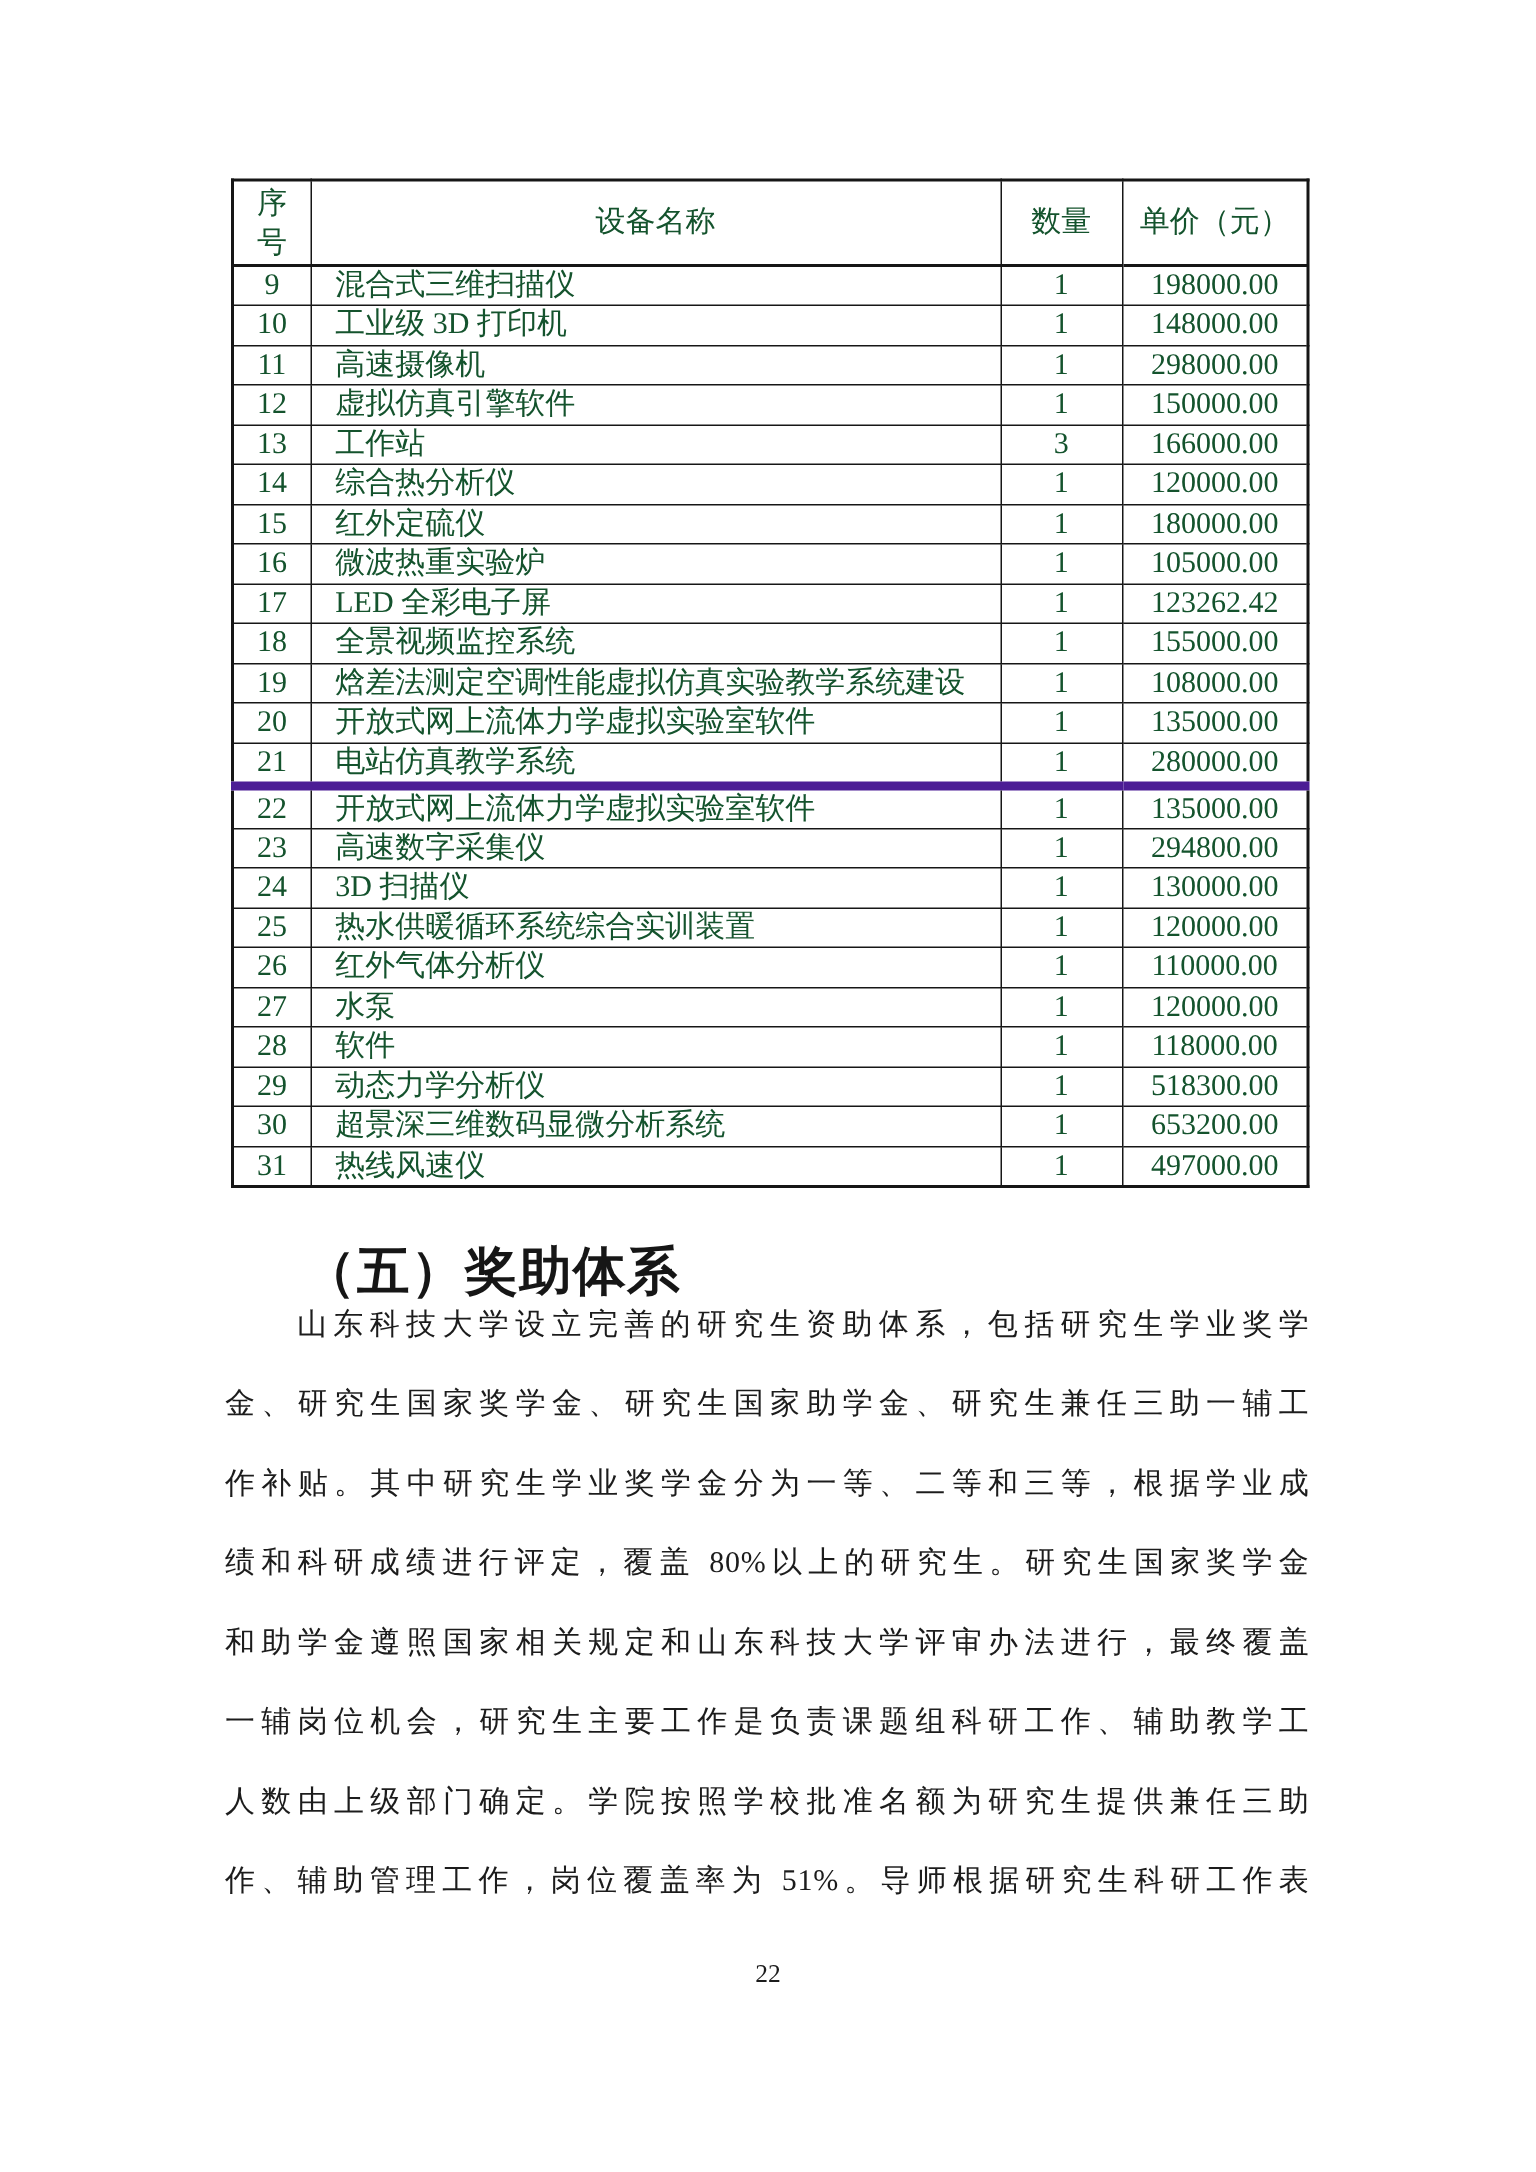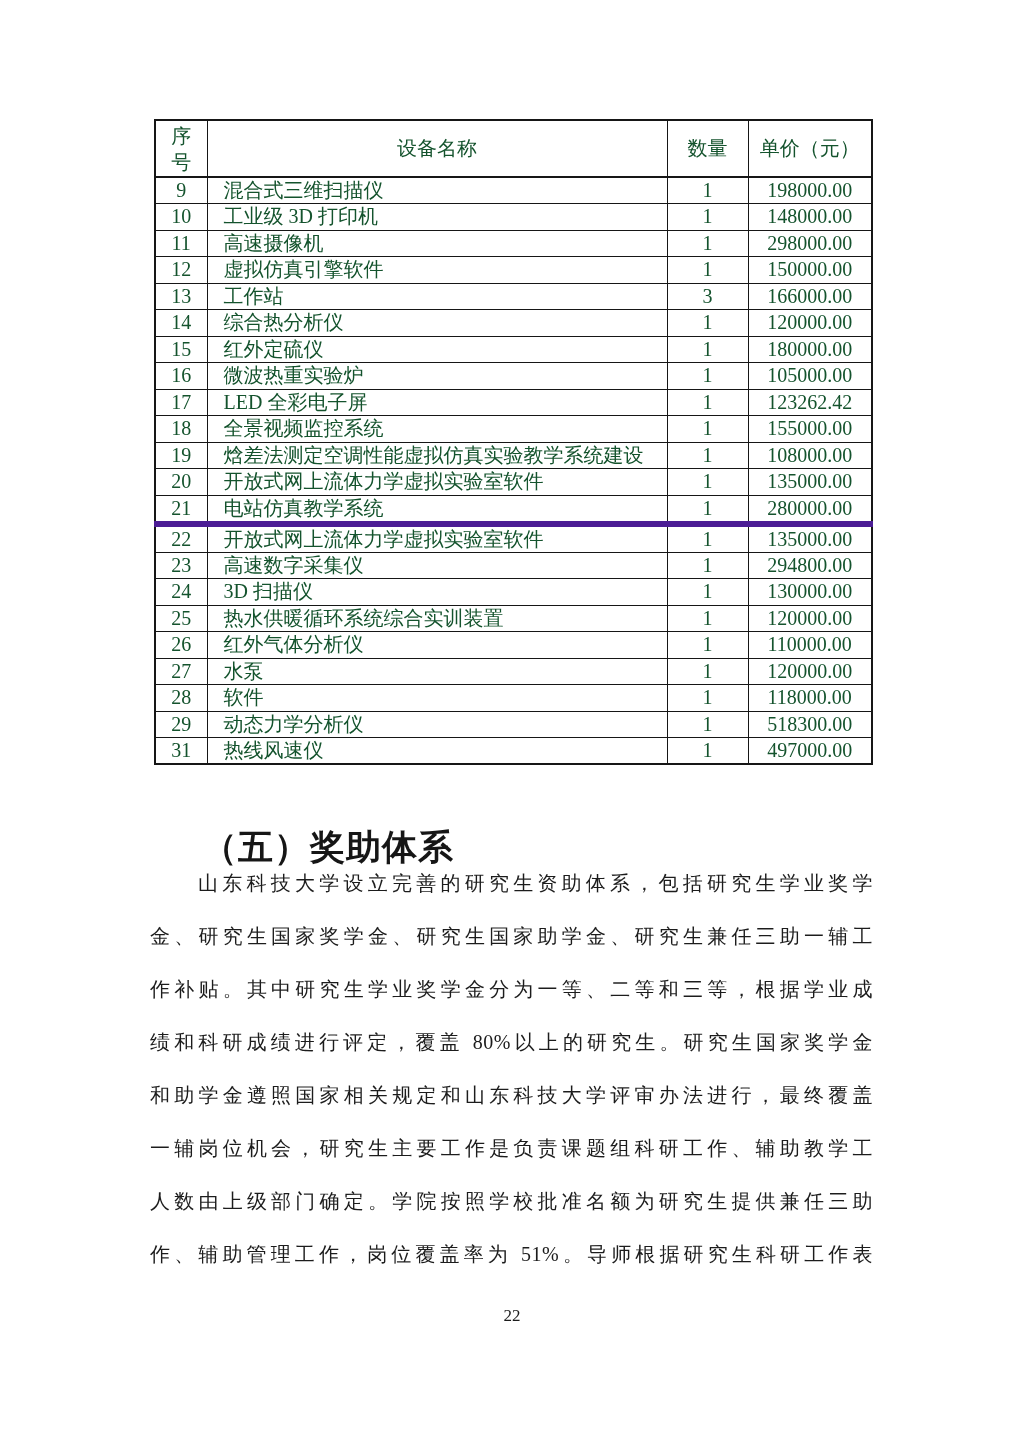--- a/index.html
+++ b/index.html
@@ -229,20 +229,26 @@
           <td class="c2">1</td>
           <td class="c3">118000.00</td>
         </tr>
         <tr>
           <td class="c0">29</td>
           <td class="c1">动态力学分析仪</td>
           <td class="c2">1</td>
           <td class="c3">518300.00</td>
         </tr>
         <tr>
+          <td class="c0">30</td>
+          <td class="c1">超景深三维数码显微分析系统</td>
+          <td class="c2">1</td>
+          <td class="c3">653200.00</td>
+        </tr>
+        <tr>
           <td class="c0">31</td>
           <td class="c1">热线风速仪</td>
           <td class="c2">1</td>
           <td class="c3">497000.00</td>
         </tr>
       </tbody>
   </table>
 
   <div class="section-heading">（五）奖助体系</div>
 

